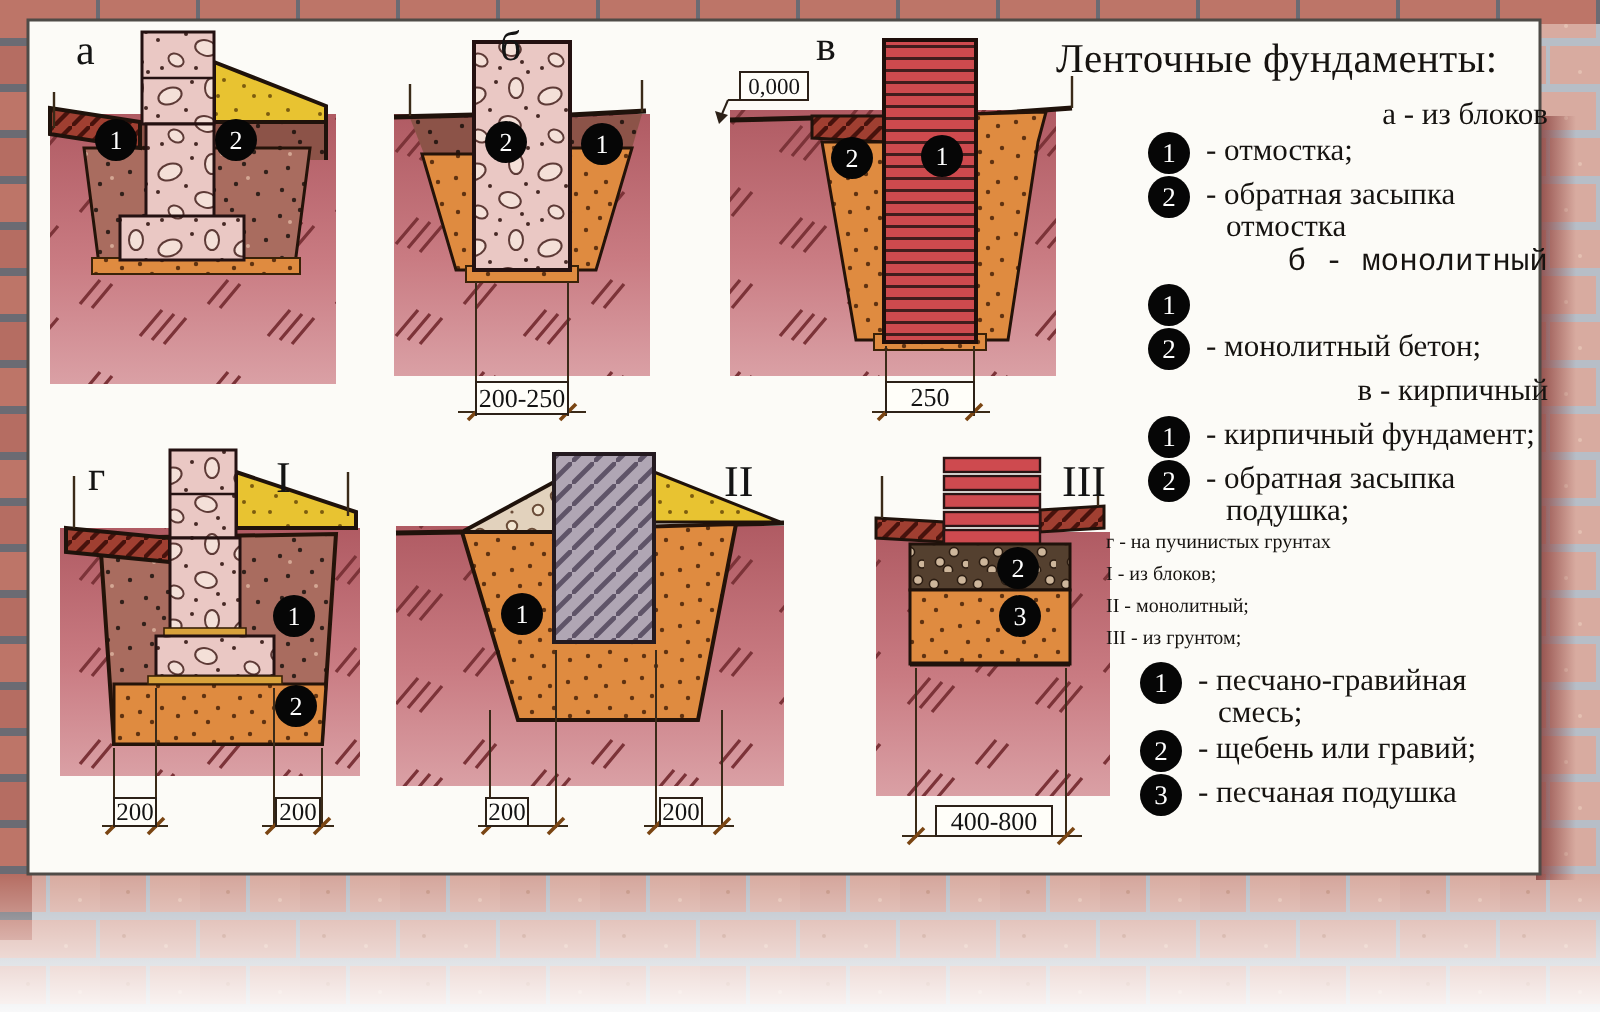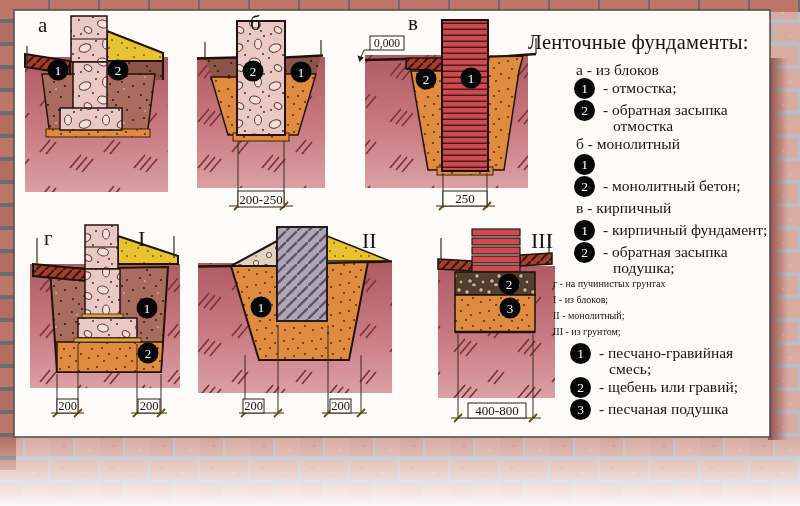--- a/index.html
+++ b/index.html
@@ -4,28 +4,28 @@
 <style>
   html,body{margin:0;padding:0;}
   body{
     width:800px;height:506px;position:relative;overflow:hidden;
     font-family:"Liberation Serif",serif;background:#d8aba0;
   }
   #scene{position:absolute;left:0;top:0;z-index:1;}
   .legend{
     position:absolute;left:526px;top:10px;width:248px;z-index:2;
     color:#161310;font-family:"Liberation Serif",serif;
-    padding-top:19px;white-space:nowrap;
+    padding-top:7px;white-space:nowrap;
   }
   .legend .title{
     font-size:20.5px;line-height:26px;margin:0 0 0 2px;letter-spacing:0.2px;
   }
-  .lhead{font-size:15.5px;line-height:17px;margin-left:50px;}
+  .lhead{font-size:15.5px;line-height:17px;margin-left:32px;text-align:right;}
   .lhead.a{margin-top:6px;}
-  .lhead.b{margin-top:1px;}
+  .lhead.b{margin-top:1px;font-family:Liberation Mono, monospace;}
   .lhead.v{margin-top:2px;}
   .ghead{font-size:10px;line-height:16px;margin-left:27px;}
   .row{display:flex;align-items:flex-start;margin-left:48px;}
   .row.g{margin-left:44px;}
   .bullet{
     width:21px;height:21px;border-radius:50%;background:#060606;color:#fff;
     display:inline-flex;align-items:center;justify-content:center;
     font-size:13.5px;flex-shrink:0;margin-right:8px;
     font-family:"Liberation Serif",serif;
   }

